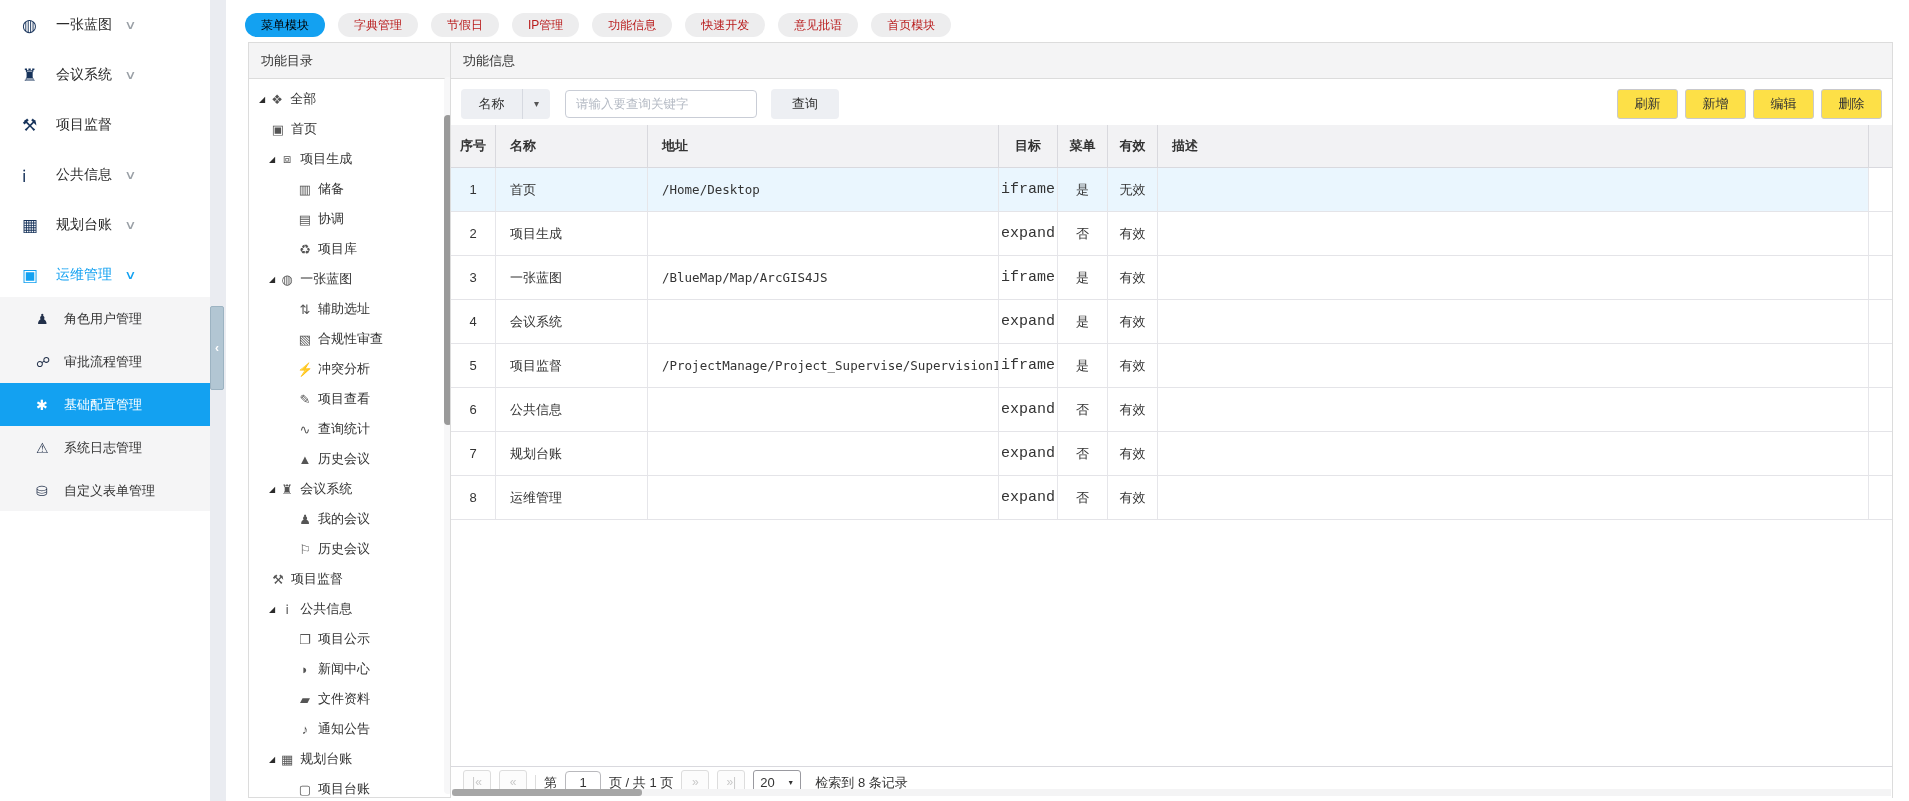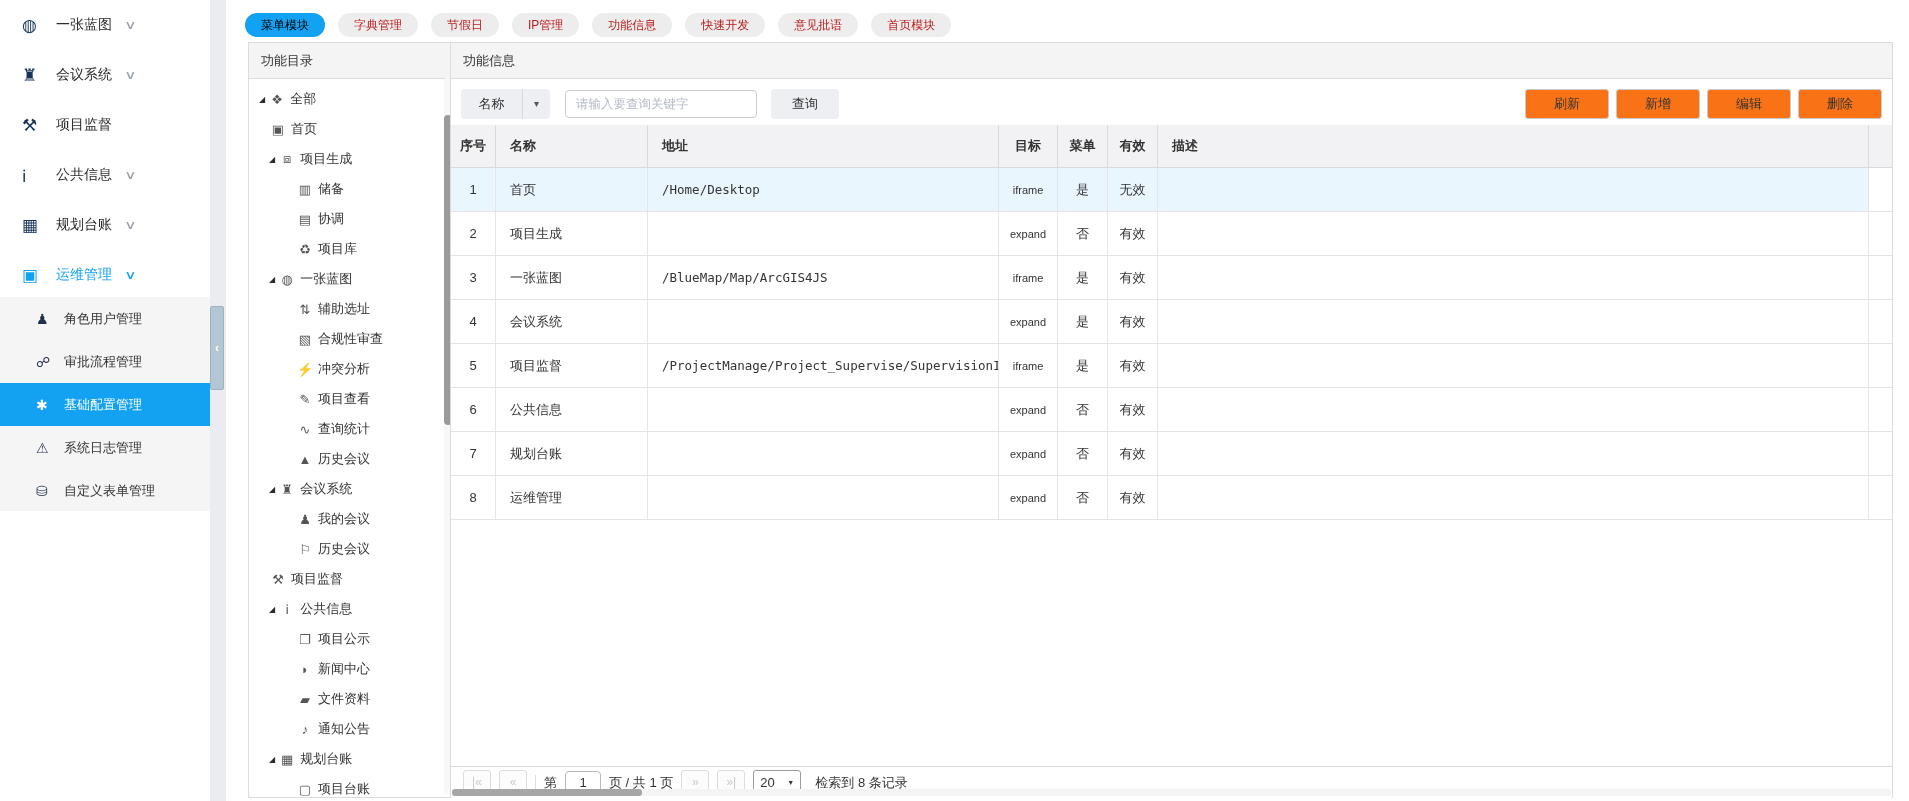--- a/index.html
+++ b/index.html
@@ -69,35 +69,35 @@
     margin-left:15px; width:192px; height:28px; border:1px solid #c9cdd6; border-radius:4px;
     padding:0 10px; font-size:12.5px; color:#333; font-family:"Liberation Sans",sans-serif; outline:none;
   }
   .search-input::placeholder { color:#b4bac4; }
   .query-btn {
     margin-left:14px; width:68px; height:30px; background:#edeff3; border:none; border-radius:4px;
     font-size:13px; color:#333; cursor:pointer; font-family:"Liberation Sans",sans-serif;
   }
   .actions { position:absolute; top:46px; right:10px; display:flex; gap:7px; }
   .act-btn {
-    width:84px; height:30px; background:#f97316; border:1px solid #c9c9cc; border-radius:3px;
+    width:61px; height:30px; background:#fde047; border:1px solid #c9c9cc; border-radius:3px;
     font-size:13px; color:#333; cursor:pointer; font-family:"Liberation Sans",sans-serif;
   }
   
   .table { position:absolute; top:82px; left:0; width:1441px; }
   .thead { display:flex; height:43px; background:#f2f2f4; border-bottom:1px solid #d9d9de; }
   .hc { display:flex; align-items:center; font-size:13px; font-weight:bold; color:#333; border-right:1px solid #d9d9de; }
   .trow { display:flex; height:44px; border-bottom:1px solid #e4e4e8; background:#fff; }
   .c { display:flex; align-items:center; font-size:13px; color:#333; border-right:1px solid #e6e6ea; overflow:hidden; white-space:nowrap; }
   .trow.selected .c { background:#eaf6fe; }
   .trow.selected .c-sp { background:#fff; }
   .c-no   { width:45px; justify-content:center; }
   .c-name { width:152px; padding-left:14px; }
   .c-addr { width:351px; padding-left:14px; font-family:"DejaVu Sans Mono", monospace; font-size:12.5px; }
-  .c-target { width:59px; justify-content:center; font-family:Liberation Sans, sans-serif; font-size:11px; }
+  .c-target { width:59px; justify-content:center; font-family:Liberation Mono, monospace; font-size:15px; }
   .c-menu { width:50px; justify-content:center; }
   .c-valid { width:50px; justify-content:center; }
   .c-desc { width:711px; padding-left:14px; }
   .c-sp { width:23px; border-right:none; }
   
   .pager {
     position:absolute; left:0; right:0; top:723px; height:32px; border-top:1px solid #d9d9de;
     display:flex; align-items:center; gap:8px; padding-left:12px; background:#fff; font-size:13px;
   }
   .pg-btn {

